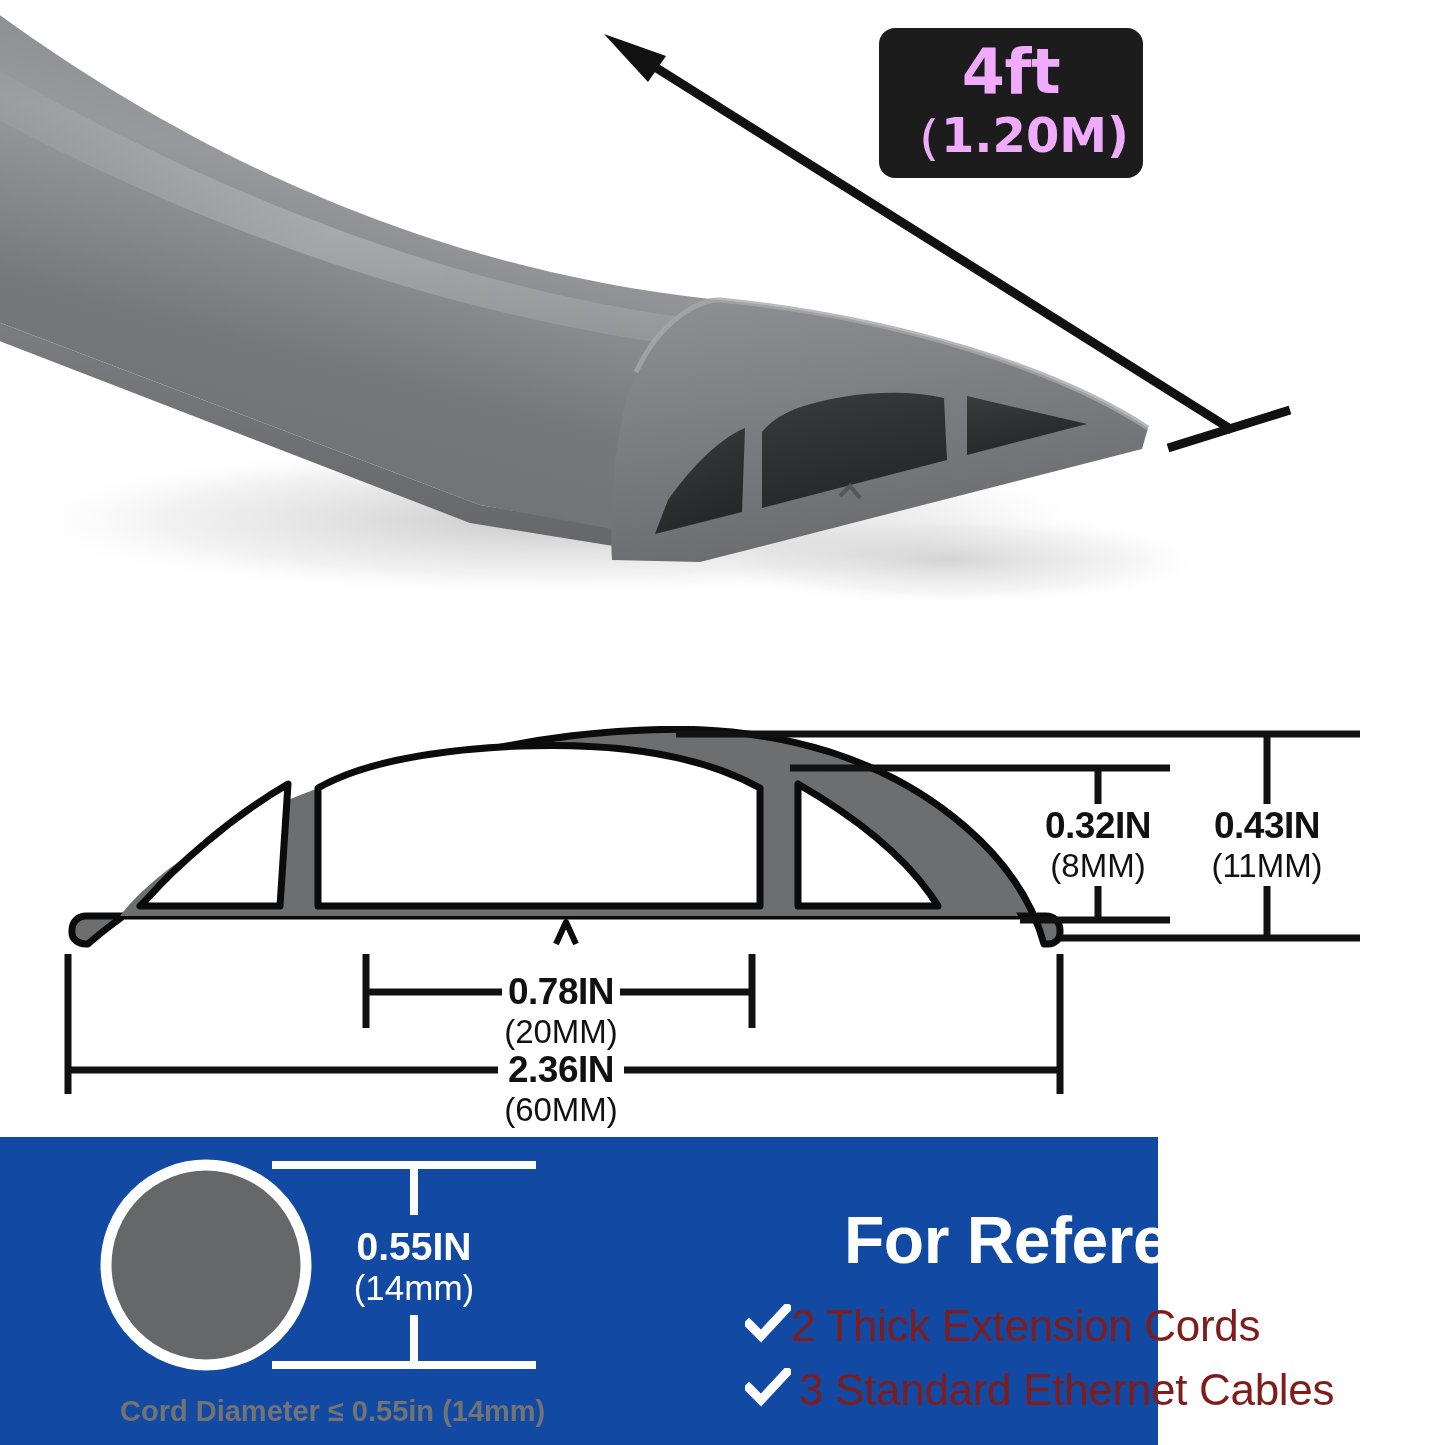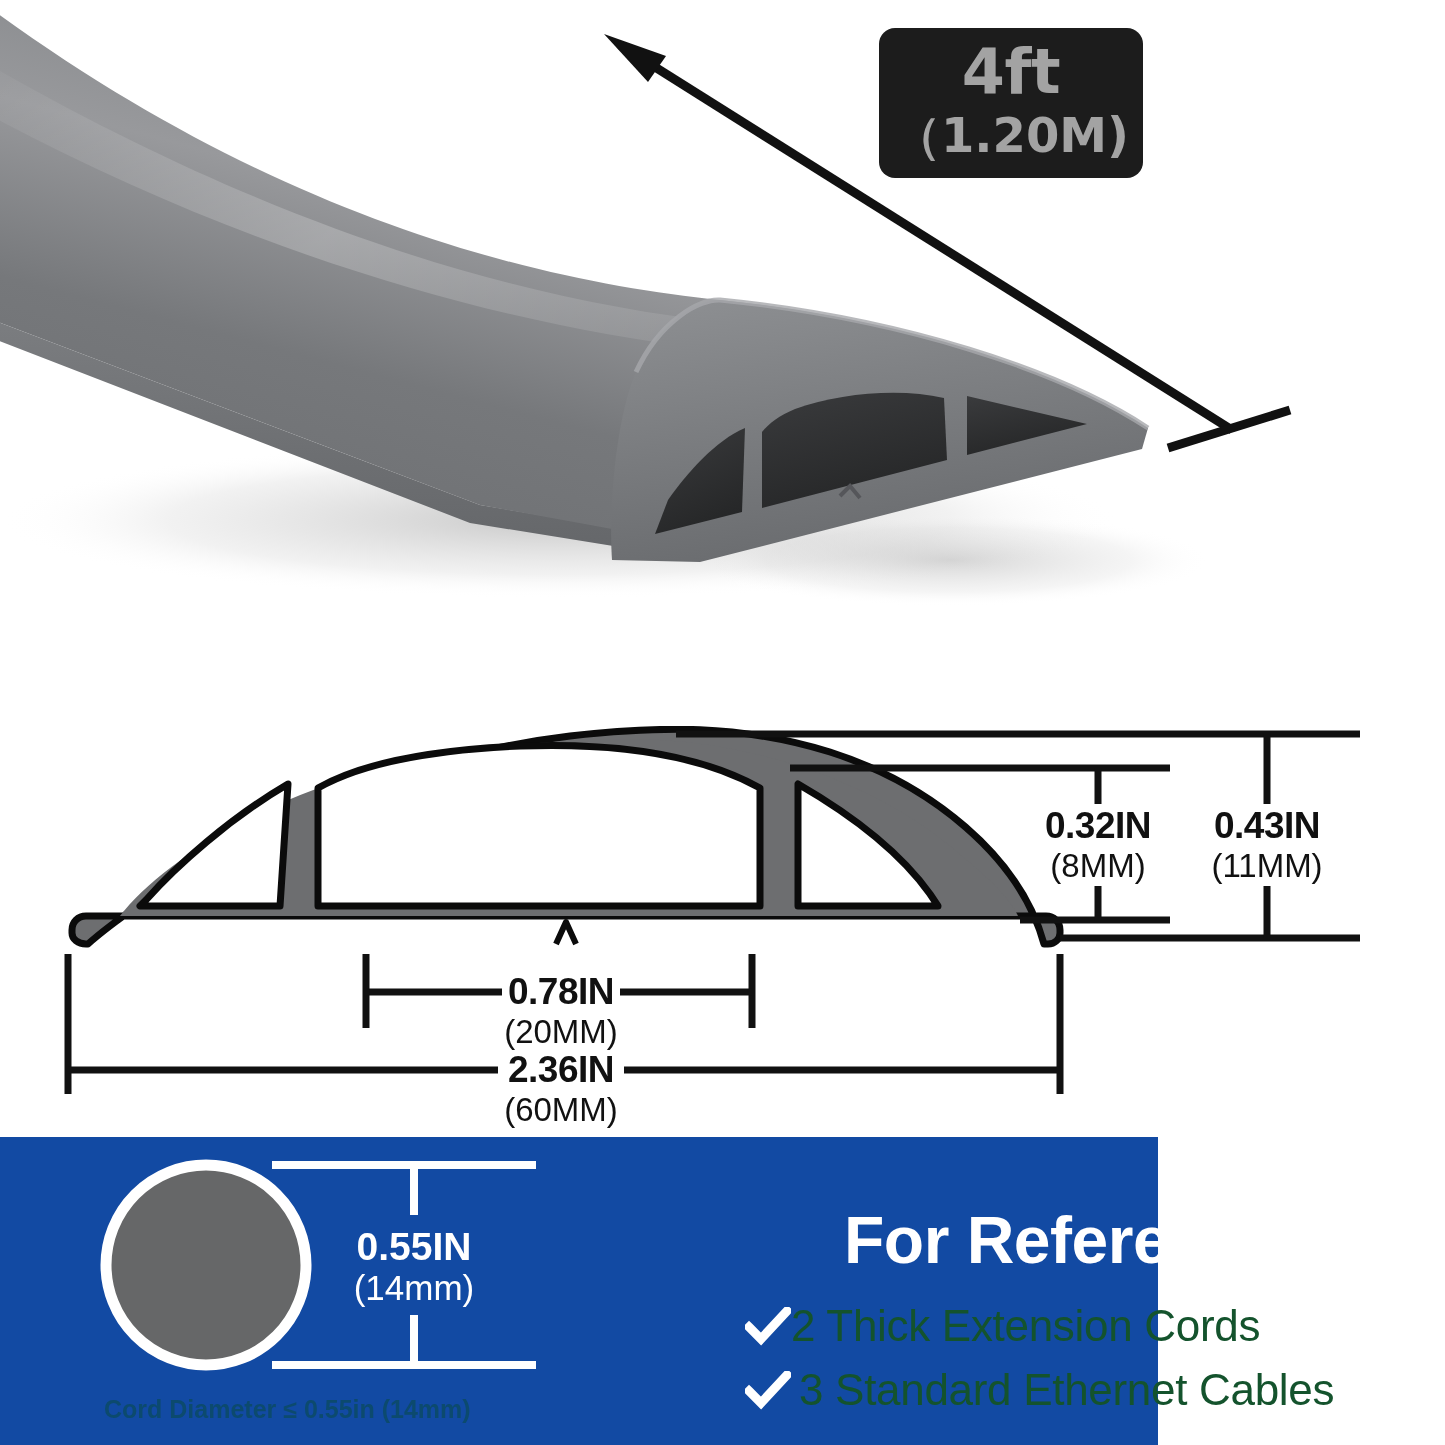--- a/index.html
+++ b/index.html
@@ -10,21 +10,21 @@
   }
   #page{position:relative;width:1445px;height:1445px;background:#ffffff;}
 
   
   #hero{position:absolute;left:0;top:0;width:1445px;height:612px;overflow:hidden;background:#fff;}
   #hero svg{position:absolute;left:0;top:0;}
 
   .badge{
     position:absolute;background:#1c1c1c;border-radius:16px;
     display:flex;flex-direction:column;align-items:center;justify-content:center;
-    color:#a3a3a3;
+    color:#f0abfc;
   }
   #len-badge{left:879px;top:28px;width:264px;height:150px;}
   #len-badge .b-main{
     font-size:62px;font-weight:bold;line-height:1.0;letter-spacing:-.5px;
     font-family:"DejaVu Sans",sans-serif;
   }
   #len-badge .b-sub{
     font-size:48px;font-weight:bold;line-height:1.25;margin-top:2px;
     font-family:"DejaVu Sans",sans-serif;
   }
@@ -50,33 +50,33 @@
   .dimtxt .small{font-size:33px;font-weight:normal;}
 
   
   #bluepanel{
     position:absolute;left:0;top:1137px;width:1158px;height:308px;
     background:#124aa3;overflow:hidden;
   }
   #bluepanel svg.cordsvg{position:absolute;left:0;top:0;}
 
   #cord-caption{
-    position:absolute;left:104px;top:1395px;width:570px;
-    color:#0c4a6e;font-size:25px;font-weight:bold;white-space:nowrap;
+    position:absolute;left:120px;top:1395px;width:570px;
+    color:#737373;font-size:29px;font-weight:bold;white-space:nowrap;
     font-family:"Liberation Sans",sans-serif;
   }
 
   #ref-title{
     position:absolute;left:844px;top:1196px;
     color:#fff;font-size:66px;font-weight:bold;white-space:nowrap;
     font-family:Liberation Sans, sans-serif;letter-spacing:-.5px;
   }
   .ref-row{
-    position:absolute;left:745px;display:flex;align-items:flex-end;
-    color:#14532d;white-space:nowrap;
+    position:absolute;left:745px;display:flex;align-items:center;
+    color:#7f1d1d;white-space:nowrap;
   }
   #ref-row-0{top:1301px;}
   #ref-row-1{top:1365px;gap:8px;}
   .ref-row .chk{
     width:46px;flex:0 0 46px;display:block;
   }
   .ref-row .rtxt{
     font-size:44px;font-weight:normal;letter-spacing:-.3px;
     font-family:"Liberation Sans",sans-serif;
   }

